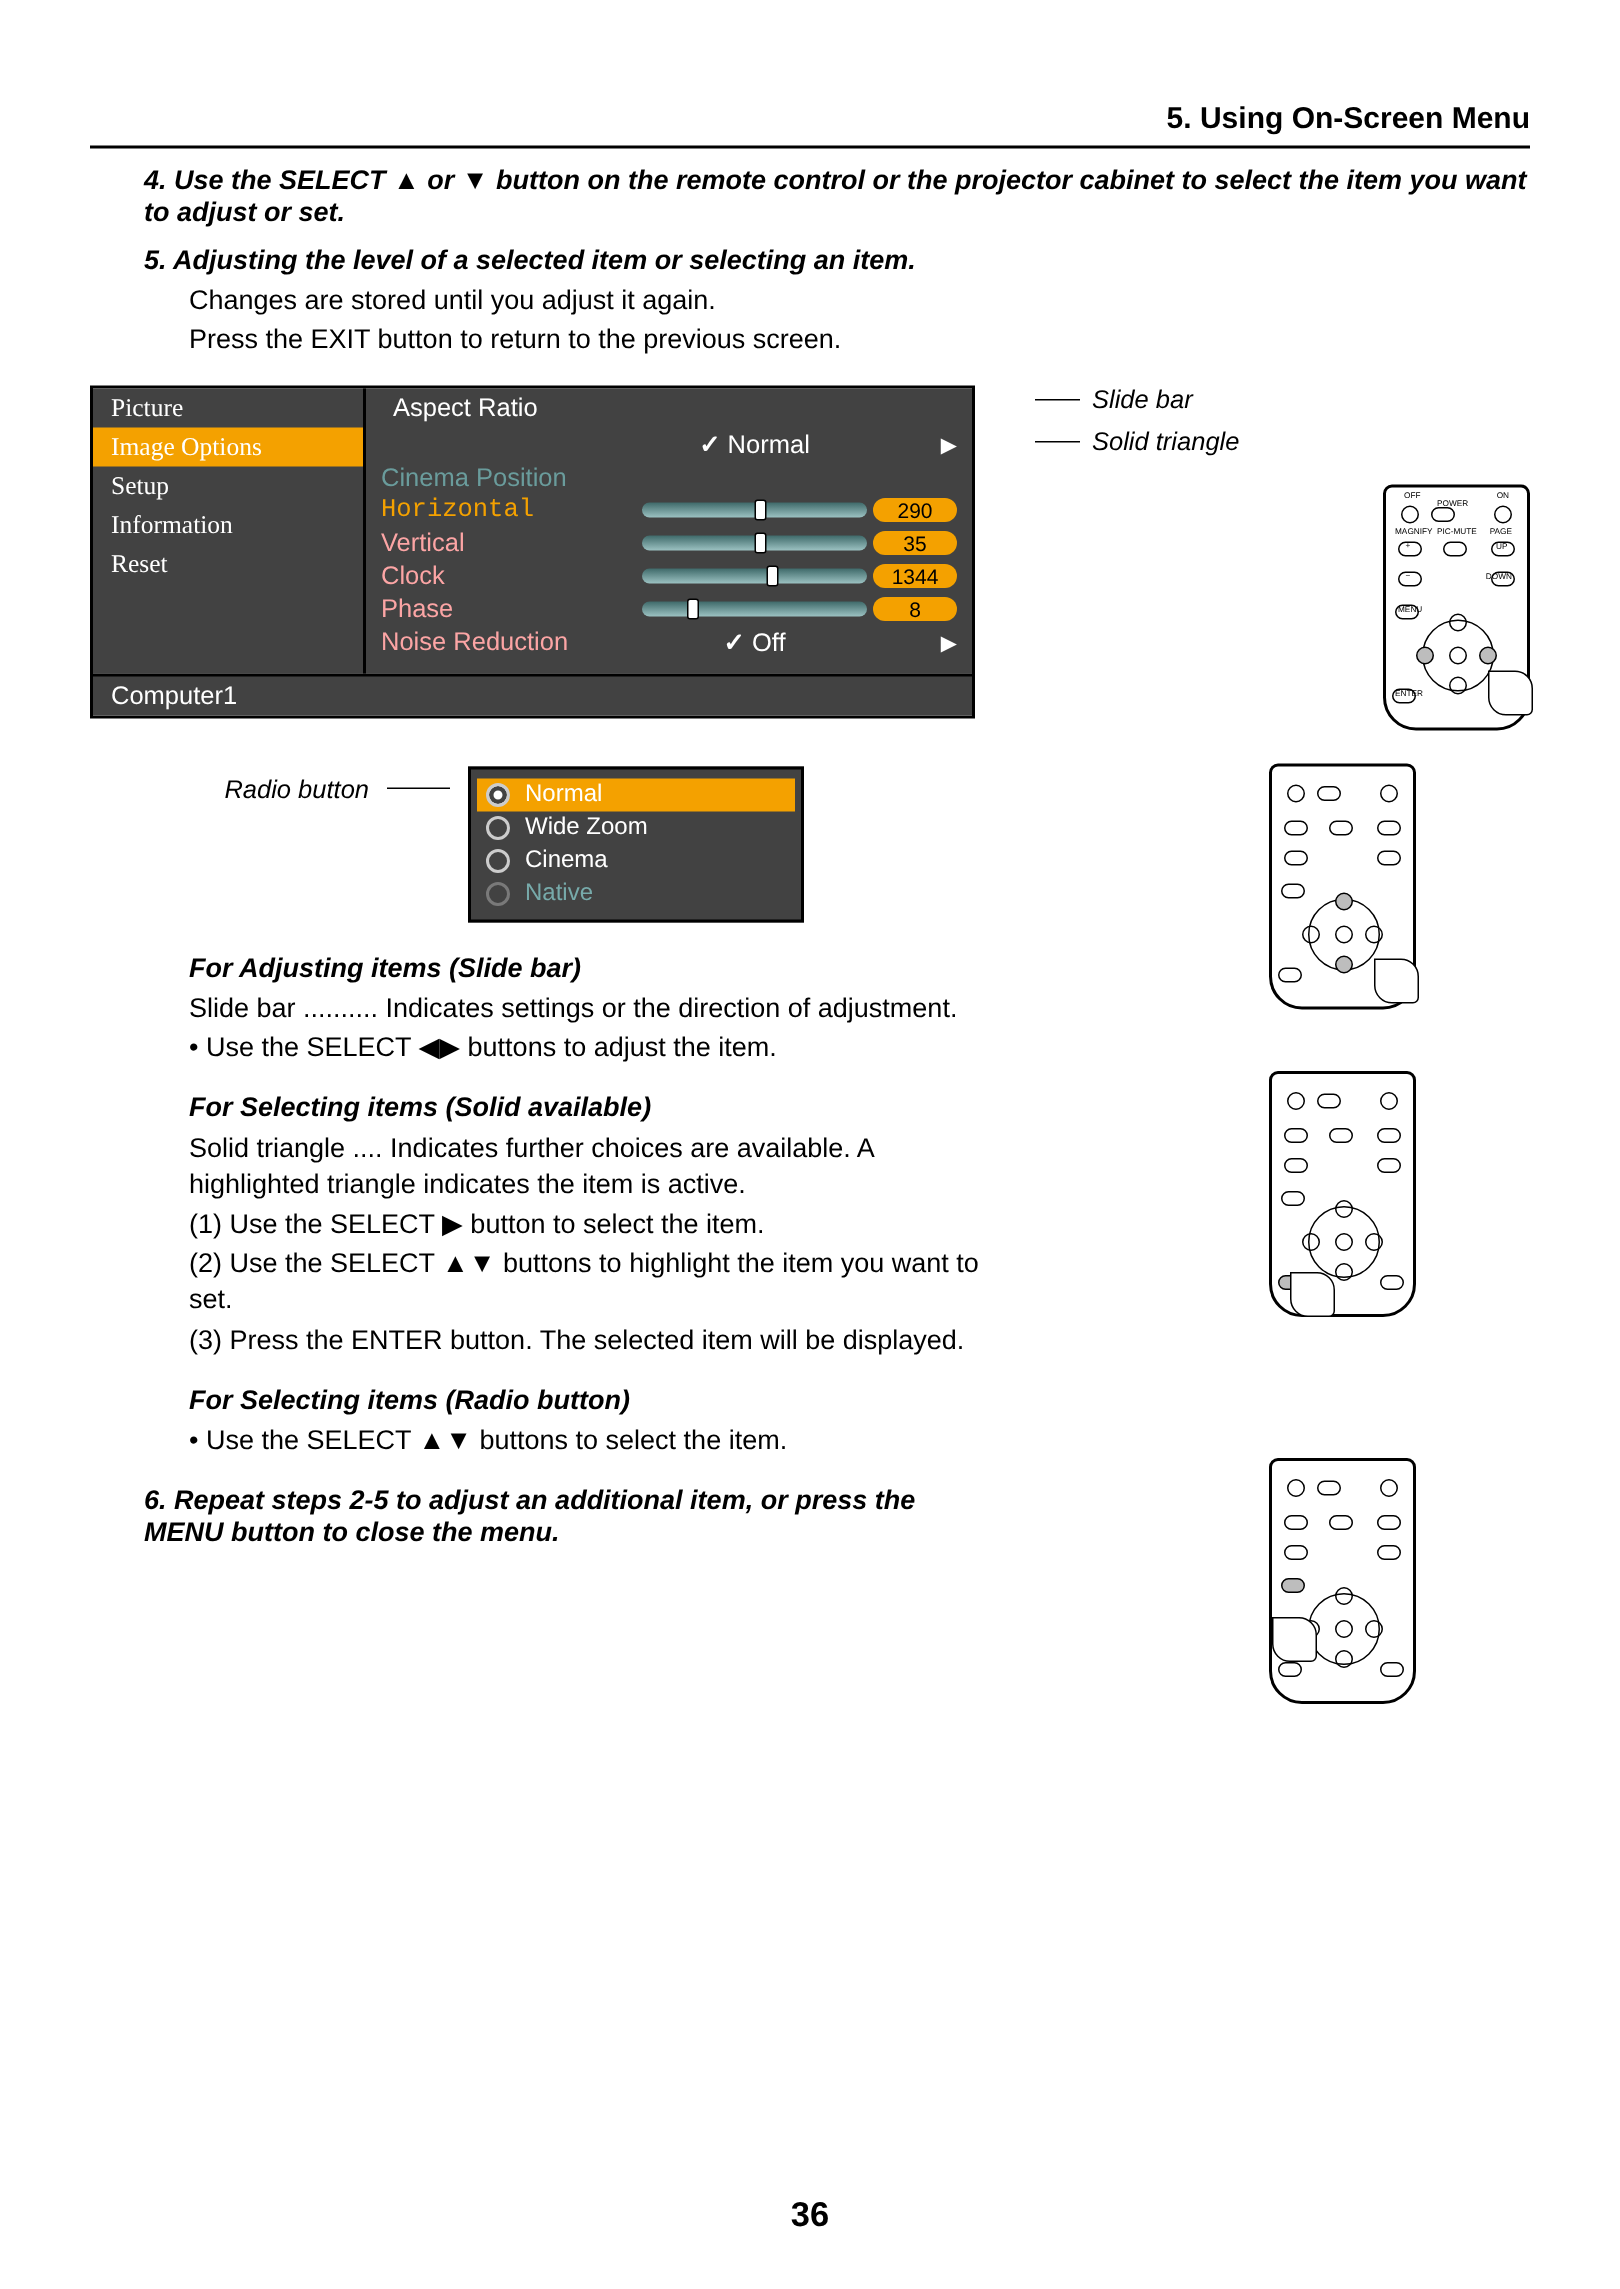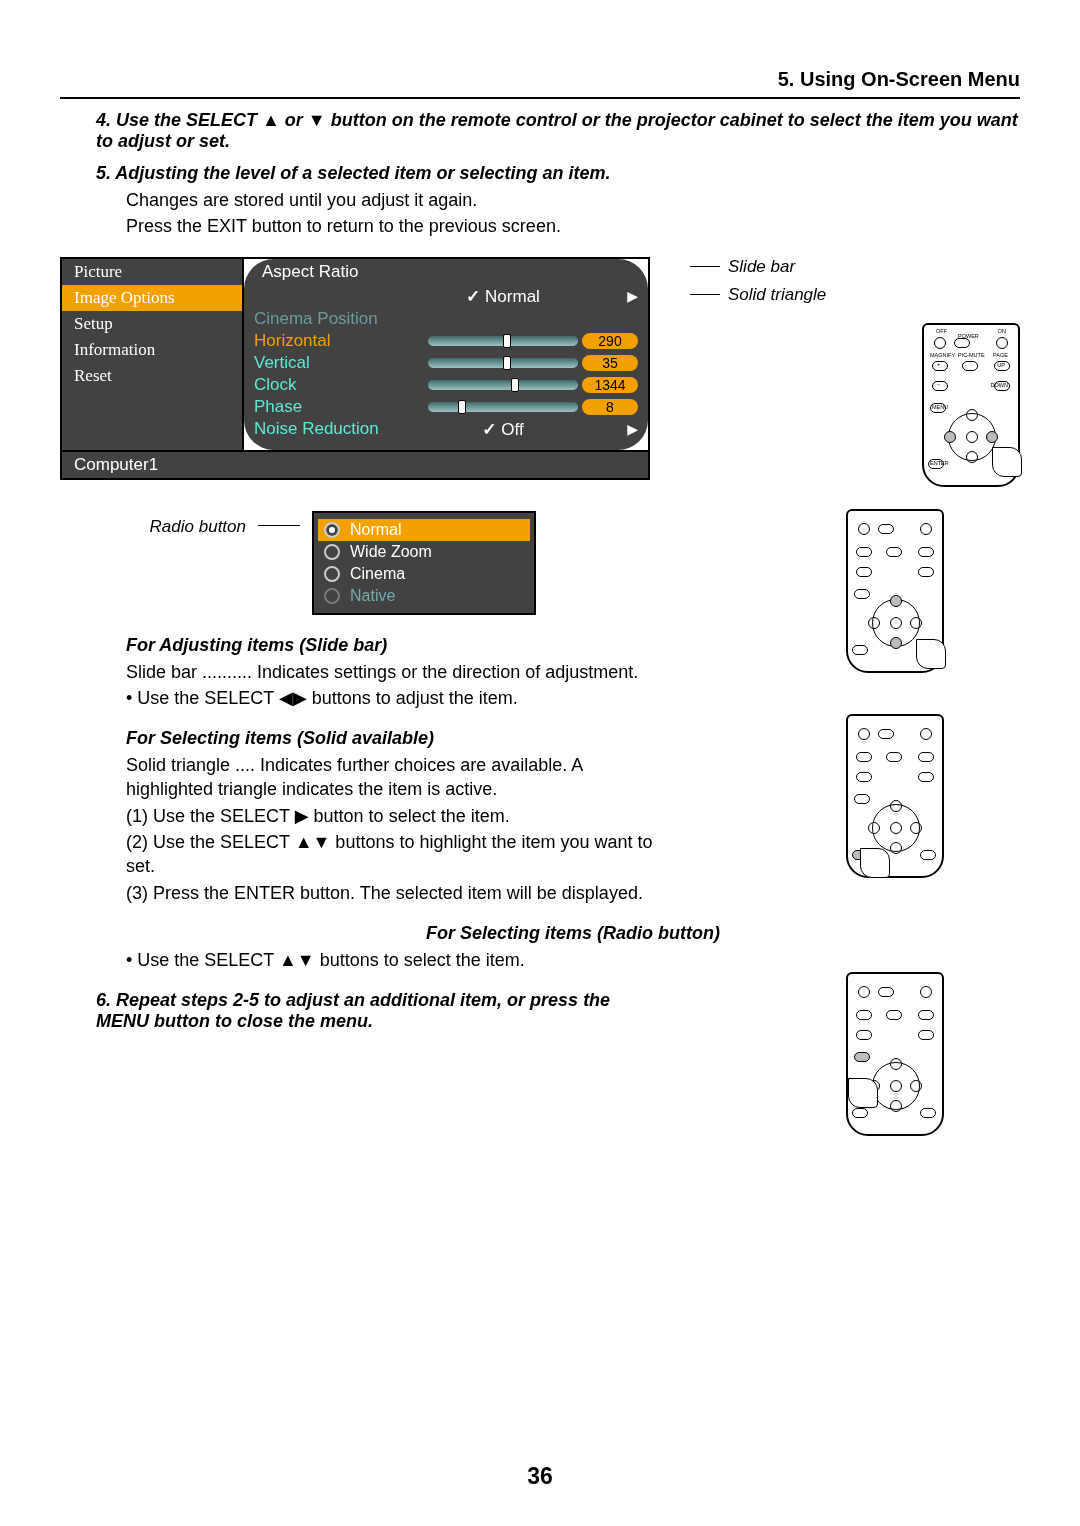--- a/index.html
+++ b/index.html
@@ -58,35 +58,34 @@
     background: #424242;
     color: #fff;
     font-family: Liberation Serif, serif;
   }
   .osd-left div { padding: 3px 12px; }
   .osd-left .sel { background: #f4a100; color: #fff; }
   .osd-right {
     flex: 1;
     background: #424242;
     color: #fff;
-    border-radius: 30px;
   }
   .osd-right-head {
     display: flex; justify-content: space-between; align-items: center;
     padding: 3px 18px;
   }
   .osd-row-item {
     display: grid;
     grid-template-columns: 170px 1fr 56px;
     align-items: center;
     padding: 1px 10px;
     gap: 4px;
   }
-  .osd-row-item.sel .left-cell { color: #f4a100; }
-  .left-cell { color: #5eead4; }
+  .osd-row-item.sel .left-cell { color: #f4a100; font-family: Liberation Mono, monospace; }
+  .left-cell { color: #fca5a5; }
   .left-cell.disabled { color: #6a9c9c; }
   .val-sel {
     color: #fff; display: inline-flex; gap: 8px; align-items: center;
     justify-content: center;
   }
   .val-arrow { color: #fff; font-size: 14px; }
 
   .slider {
     position: relative; height: 10px; border-radius: 5px;
     background: linear-gradient(#3f6a6a, #9cc2c2);
@@ -377,21 +376,21 @@
               <span class="d ct"></span>
             </div>
           <span class="btn-o shade" style="left:4px;top:134px;"></span>
             <span class="btn-o" style="right:6px;top:134px;"></span>
           <span class="hand" style="left:12px;bottom:-2px;"></span>
         </div>
       </div>
     </div>
 
     <div style="margin-top:14px;">
-      <span class="boldital indent" style="margin-left:66px;text-align:center;">For Selecting items (Radio button)</span>
+      <span class="boldital indent" style="margin-left:66px;">For Selecting items (Radio button)</span>
       <p class="indent" style="margin-left:66px;">• Use the SELECT ▲▼ buttons to select the item.</p>
     </div>
 
     <div style="position:relative; margin-top:6px;">
       <div class="text-col">
         <span class="boldital indent">6.  Repeat steps 2-5 to adjust an additional item, or press the MENU button to close the menu.</span>
       </div>
       <div class="remote-area" style="top:-26px;">
         <div class="remote">
           <span class="btn-c" style="left:10px;top:12px;"></span>

